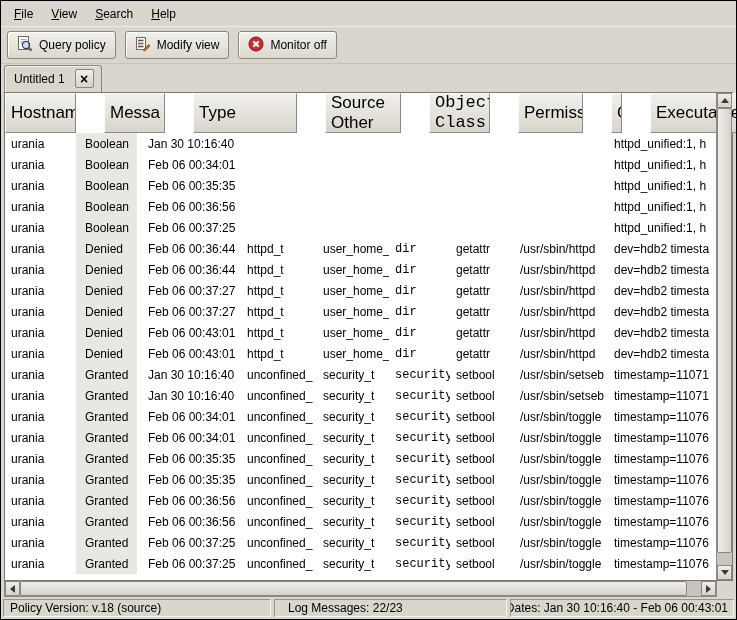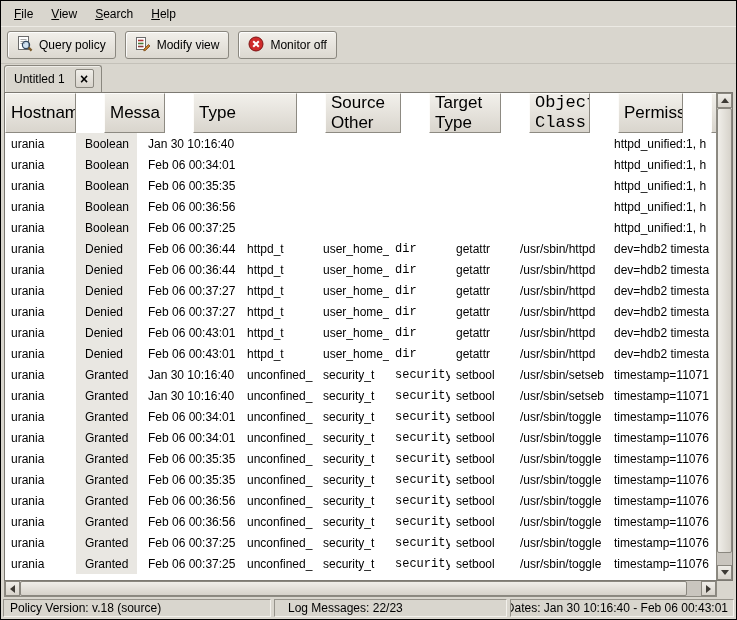--- a/index.html
+++ b/index.html
@@ -213,23 +213,20 @@
           <div class="hcell c1">
               <span>Messa</span>
               <span class="sort-arrow"></span>
             </div>
           <div class="hcell c2">
               <span>Type</span>
             </div>
           <div class="hcell c3">
               <span>Source Other</span>
             </div>
-          <div class="hcell c4">
-              <span>Target Type</span>
-            </div>
           <div class="hcell c5">
               <span>Object Class</span>
             </div>
           <div class="hcell c6">
               <span>Permission</span>
             </div>
           <div class="hcell c8">
               <span>Other</span>
             </div>
           <div class="hcell c7">

